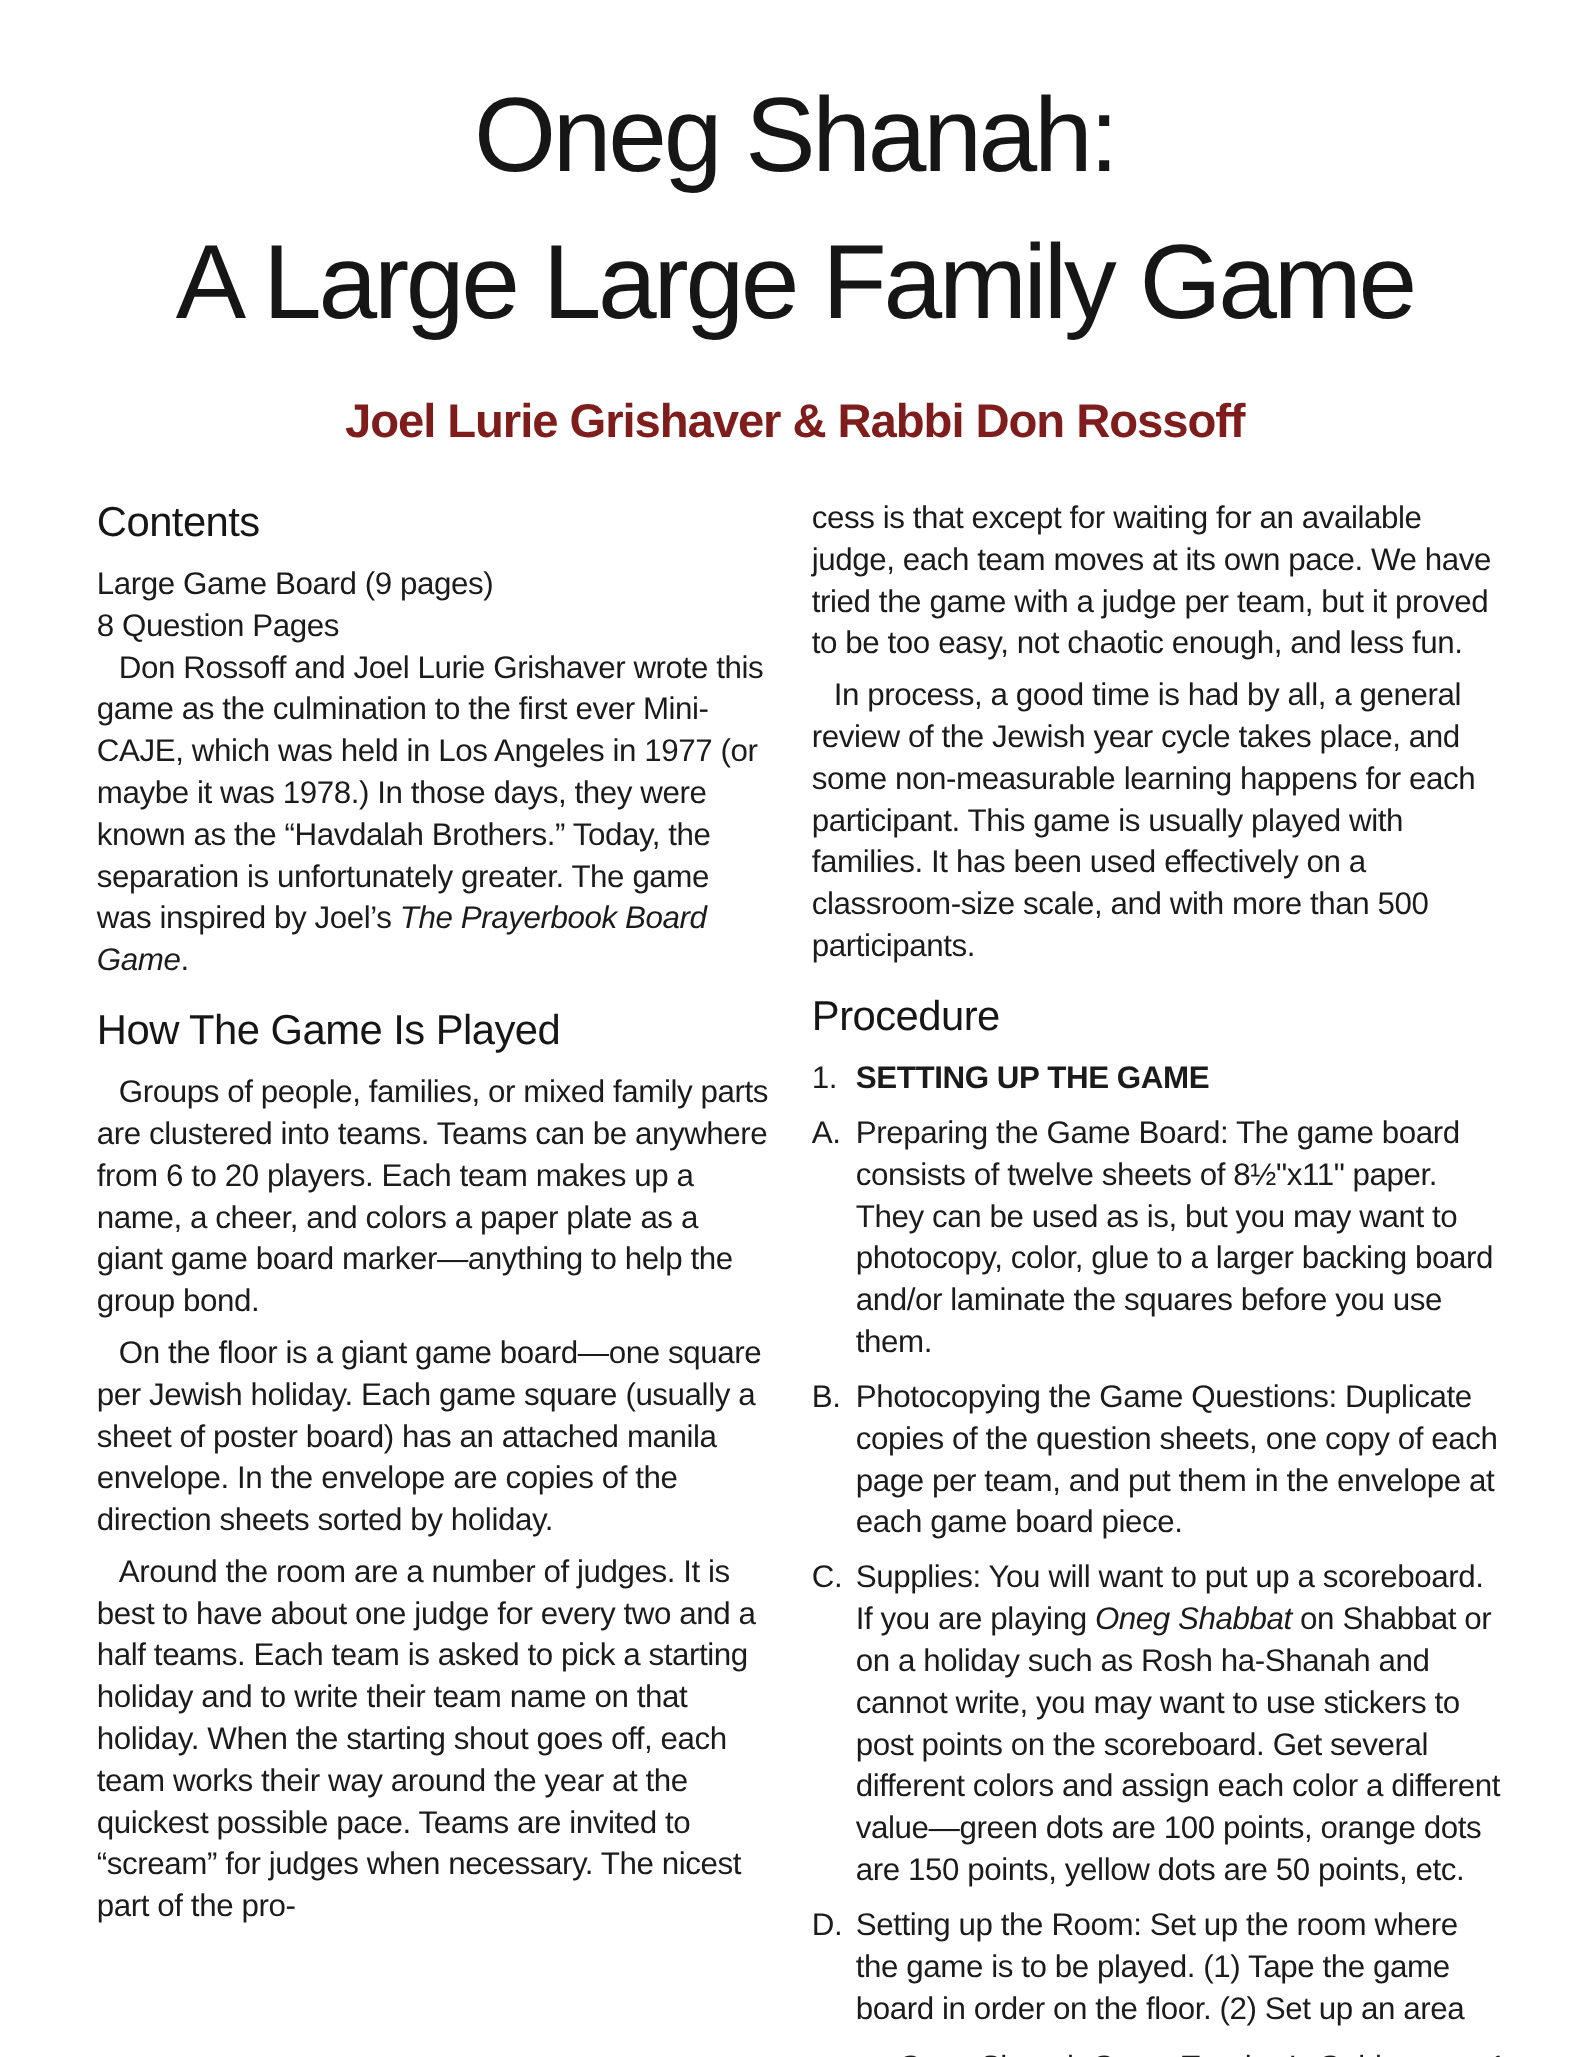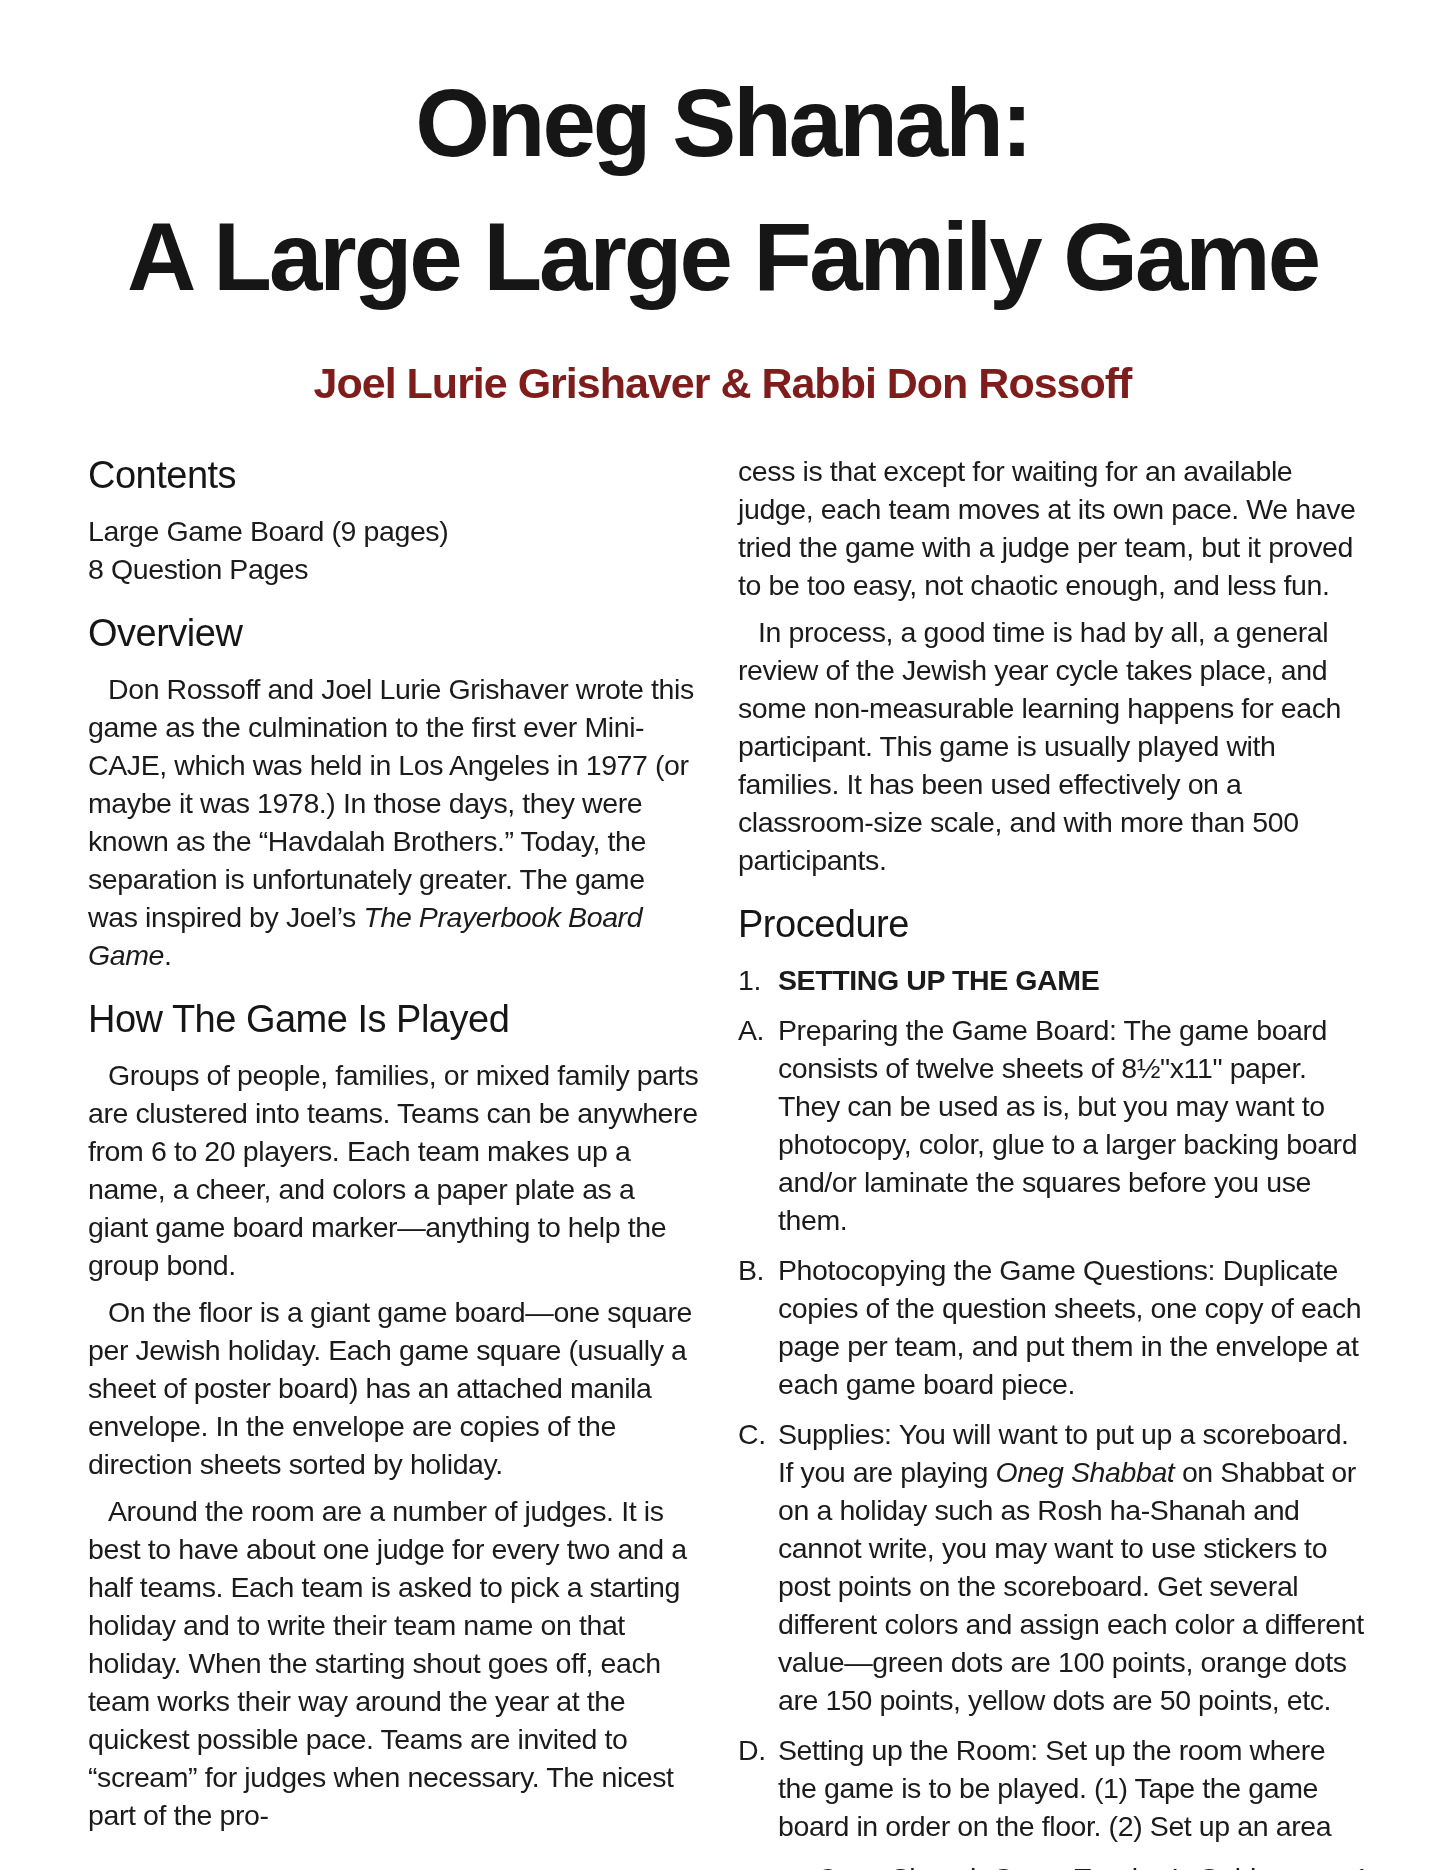--- a/index.html
+++ b/index.html
@@ -11,21 +11,21 @@
     margin: 0 auto;
     background: #ffffff;
     color: #1b1b1b;
     font-family: "Liberation Sans", "DejaVu Sans", sans-serif;
     overflow: hidden;
   }
   .doc-header { text-align: center; }
   .doc-title {
     margin: 56px 0 0 0;
     font-size: 96px;
-    font-weight: bold;
+    font-weight: normal;
     line-height: 1.40;
     letter-spacing: -3px;
     color: #161616;
   }
   .byline {
     margin: 34px 0 0 0;
     font-size: 43px;
     font-weight: bold;
     letter-spacing: -1px;
     color: #7f1d1d;
@@ -91,21 +91,20 @@
   </header>
 
   <div class="columns">
 
     <div class="col-left">
 
       <h3 class="section first">Contents</h3>
       <p class="contents-line">Large Game Board (9 pages)</p>
       <p class="contents-line">8 Question Pages</p>
 
-      <h3 class="section">Overview</h3>
       <p class="body indent"><span>Don Rossoff and Joel Lurie Grishaver wrote this game as the culmination to the first ever Mini-CAJE, which was held in Los Angeles in 1977 (or maybe it was 1978.) In those days, they were known as the “Havdalah Brothers.” Today, the separation is unfortunately greater. The game was inspired by Joel’s </span><i>The Prayerbook Board Game</i><span>.</span></p>
 
       <h3 class="section">How The Game Is Played</h3>
       <p class="body indent">Groups of people, families, or mixed family parts are clustered into teams. Teams can be anywhere from 6 to 20 players. Each team makes up a name, a cheer, and colors a paper plate as a giant game board marker—anything to help the group bond.</p>
       <p class="body indent">On the floor is a giant game board—one square per Jewish holiday. Each game square (usually a sheet of poster board) has an attached manila envelope. In the envelope are copies of the direction sheets sorted by holiday.</p>
       <p class="body indent">Around the room are a number of judges. It is best to have about one judge for every two and a half teams. Each team is asked to pick a starting holiday and to write their team name on that holiday. When the starting shout goes off, each team works their way around the year at the quickest possible pace. Teams are invited to “scream” for judges when necessary. The nicest part of the pro-</p>
 
     </div>
 
     <div class="col-right">

